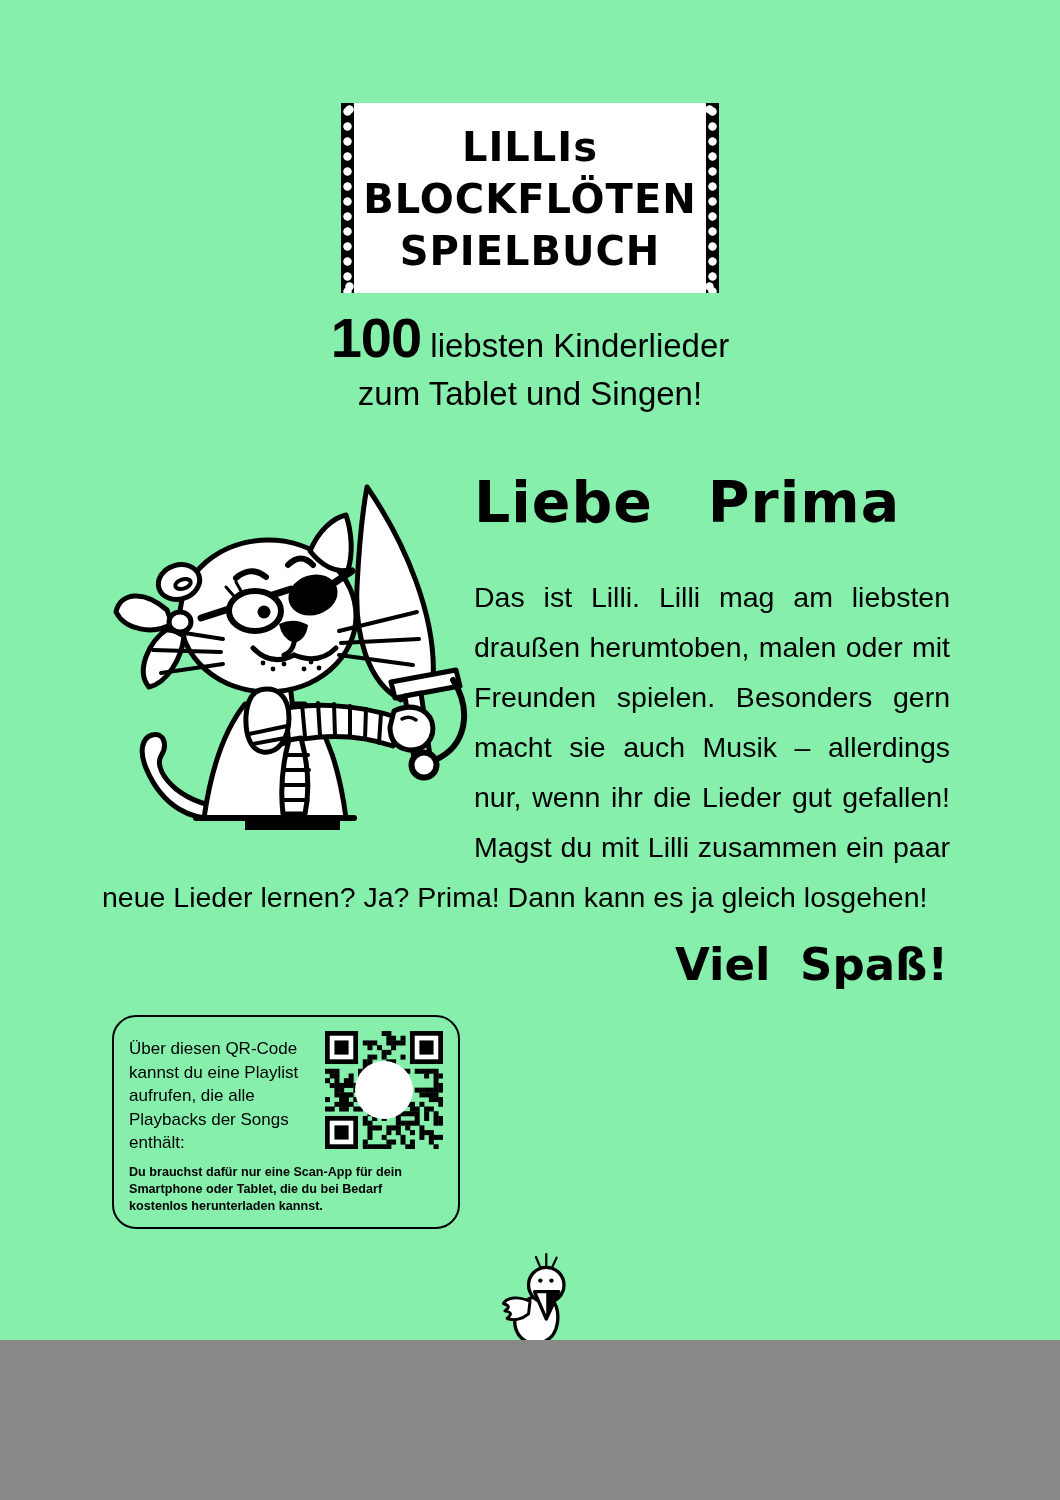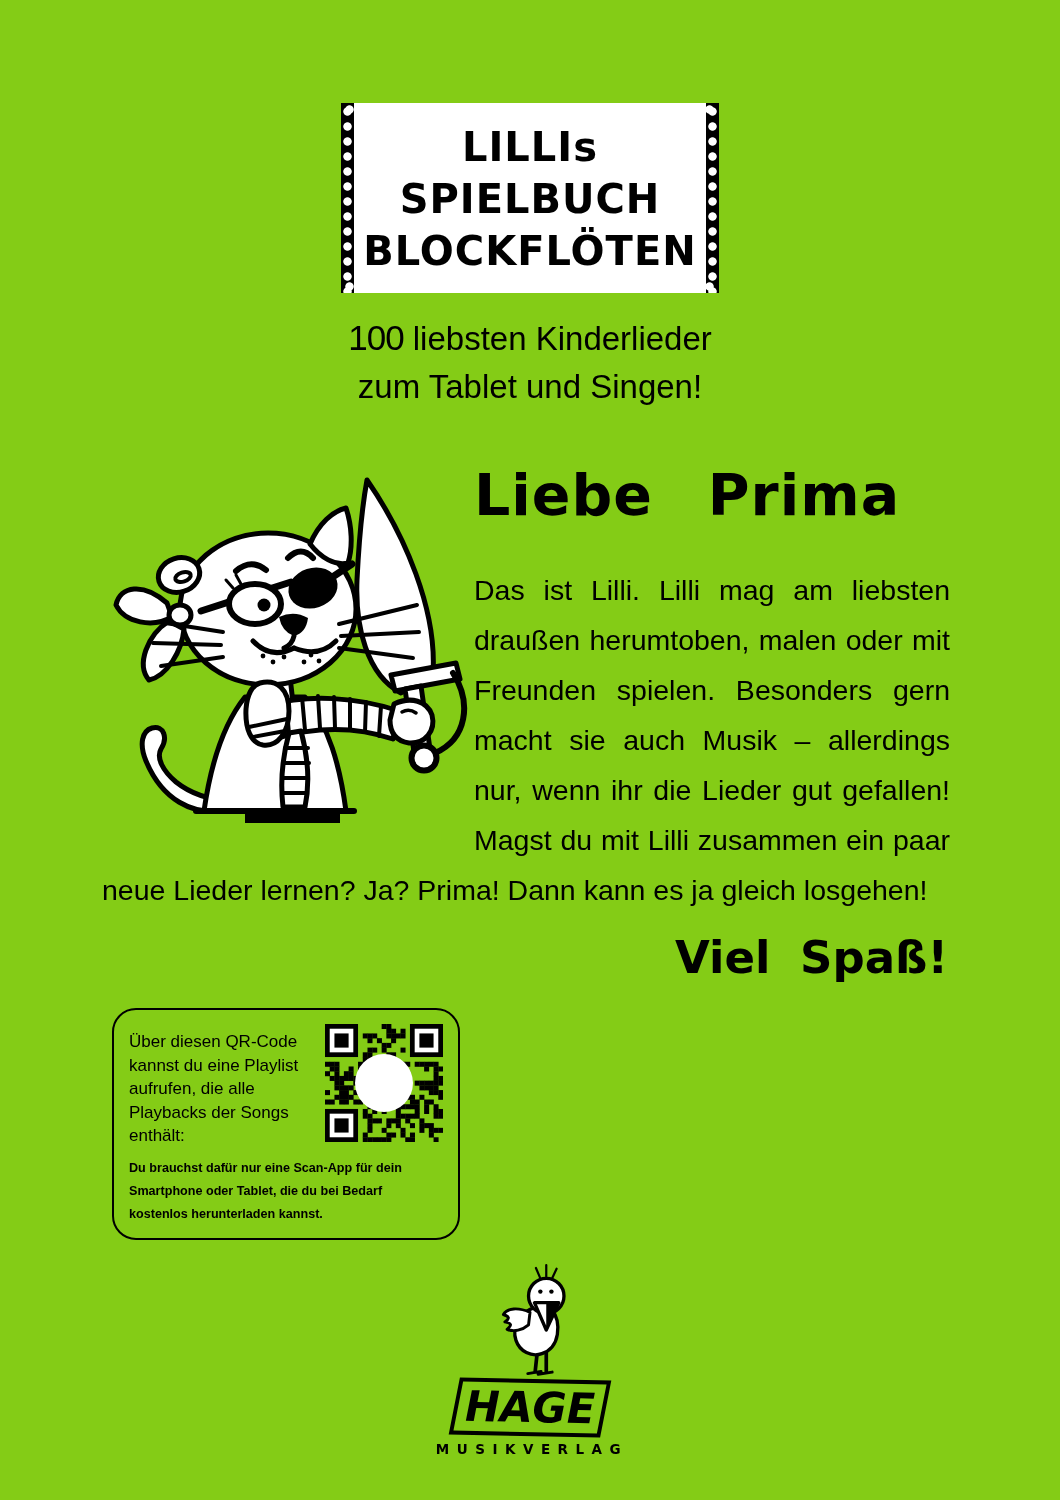--- a/index.html
+++ b/index.html
@@ -1,22 +1,22 @@
 <!DOCTYPE html>
 <html><head>
 <meta charset="utf-8">
 <style>
   * { margin: 0; padding: 0; box-sizing: border-box; }
   html, body { background: #888; }
   .page {
     position: relative;
     width: 1060px;
-    height: 1500px;
+    height: 1340px;
     margin: 0 auto;
-    background: #84cc16;
+    background: #86efac;
     overflow: hidden;
     font-family: "Liberation Sans", sans-serif;
     color: #000;
   }
 
   
   .title-box {
     width: 378px;
     margin: 103px auto 0 auto;
     background-color: #000;
@@ -39,21 +39,21 @@
     font-family: "DejaVu Sans", sans-serif;
     font-weight: bold;
     font-size: 40px;
     line-height: 52px;
     letter-spacing: 1px;
     white-space: nowrap;
   }
 
   
   .subtitle { text-align: center; margin-top: 24px; line-height: 42px; }
-  .subtitle .num  { font-size: 35px; font-weight: normal; letter-spacing: -1px; }
+  .subtitle .num  { font-size: 56px; font-weight: bold; letter-spacing: -1px; }
   .subtitle .rest { font-size: 33px; font-weight: normal; }
   .subtitle-line2 { font-size: 33px; }
 
   
   .intro {
     margin: 57px 110px 0 102px;
   }
   .intro::after { content: ""; display: block; clear: both; }
   .cat-svg {
     float: left;
@@ -101,21 +101,21 @@
     font-size: 17px;
     line-height: 23.5px;
     padding-top: 6px;
     padding-right: 8px;
   }
   .qr-svg { width: 118px; height: 118px; flex: 0 0 auto; }
   .qr-note {
     margin-top: 9px;
     font-size: 12.6px;
     font-weight: bold;
-    line-height: 23px;
+    line-height: 17px;
   }
 
   
   .logo { margin-top: 22px; text-align: center; }
   .bird-svg { display: block; width: 96px; height: 122px; margin: 0 auto -5px auto; position: relative; left: 17px; }
   .hage-box {
     display: flex; align-items: center; justify-content: center;
     width: 152px; height: 57px;
     margin: 0 auto;
     border: 4.5px solid #000;
@@ -137,22 +137,22 @@
   }
 </style>
 </head>
 <body>
 
 <div class="page">
 
   <div class="title-box">
     <div class="title-box-inner">
       <div class="title-line">LILLIs</div>
+      <div class="title-line">BLOCKFLÖTEN</div>
       <div class="title-line">SPIELBUCH</div>
-      <div class="title-line">BLOCKFLÖTEN</div>
     </div>
   </div>
 
   <div class="subtitle">
     <div class="subtitle-line1"><span class="num">100</span><span class="rest"> liebsten Kinderlieder</span></div>
     <div class="subtitle-line2">zum Tablet und Singen!</div>
   </div>
 
   <div class="intro">
     <svg class="cat-svg" viewBox="0 0 360 400" fill="none" stroke="#000" stroke-width="5" stroke-linecap="round" stroke-linejoin="round">

